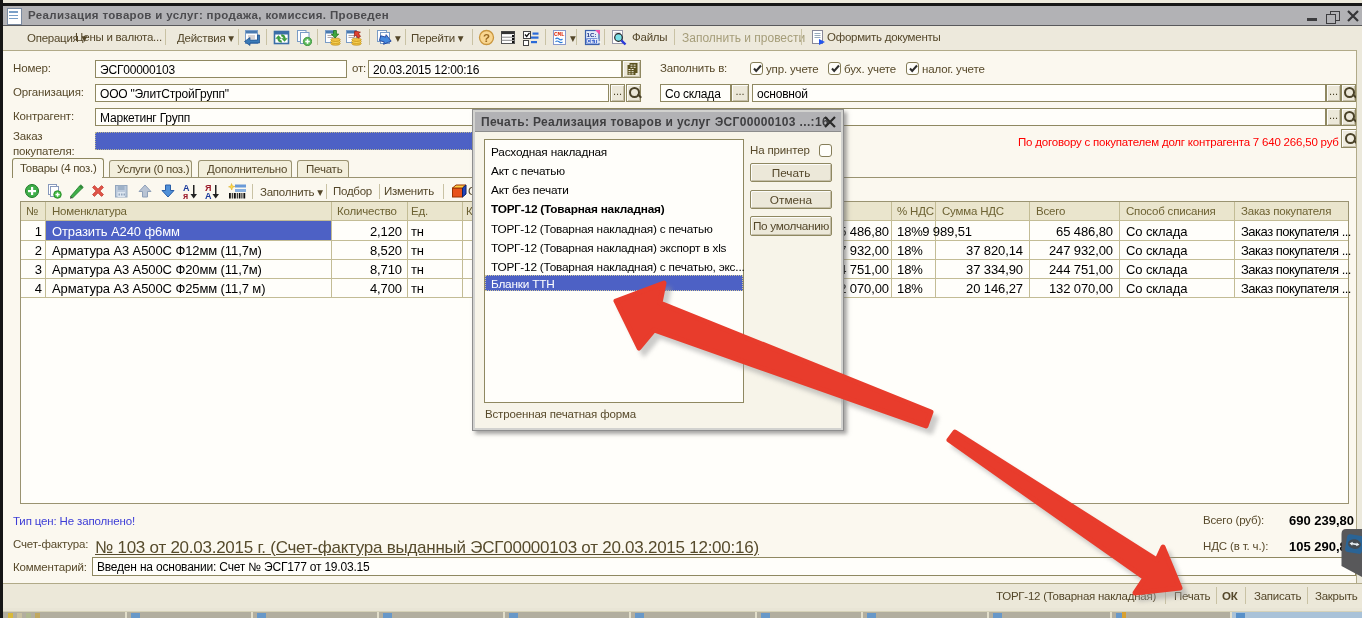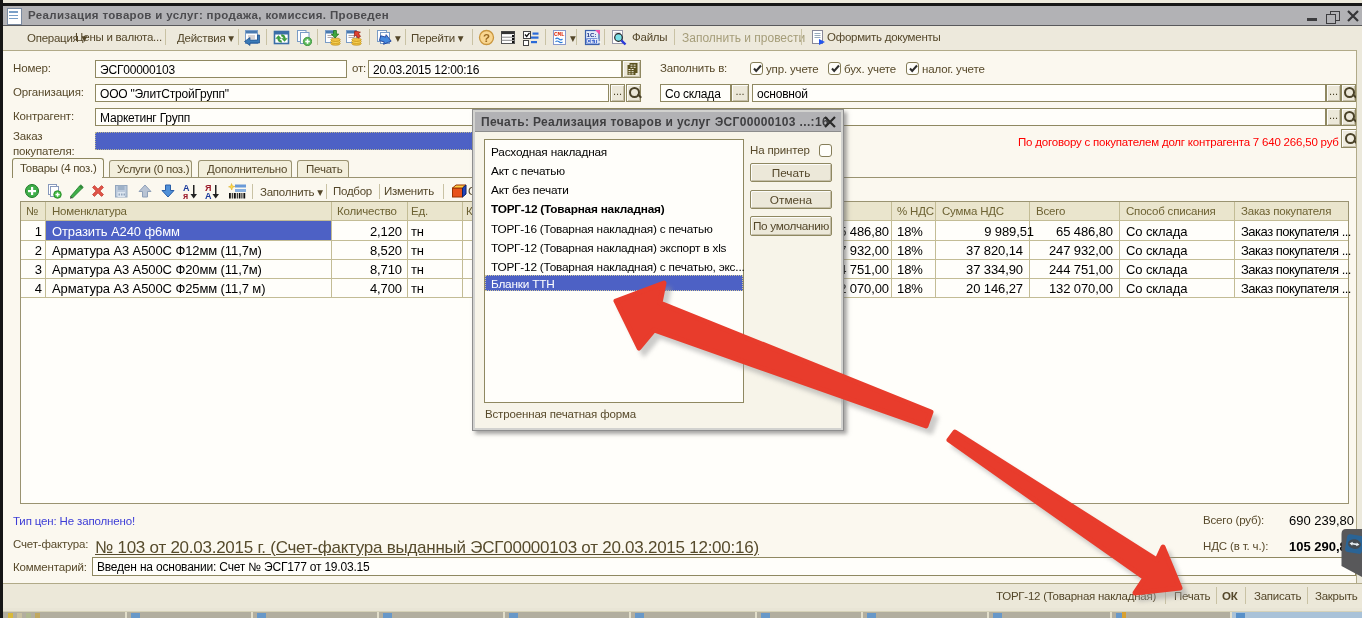--- a/index.html
+++ b/index.html
@@ -333,21 +333,21 @@
 <div class="a gridh" style="left:21px;top:297px;width:1327px"></div>
 
 <div class="a" style="left:46px;top:221px;width:285px;height:19px;background:#4d61c5"></div>
 
 <div class="a cell" style="left:20px;top:224px;width:22px;text-align:right">1</div>
 <div class="a cell" style="left:52px;top:224px;color:#fff">Отразить  А240 ф6мм</div>
 <div class="a cell" style="left:331px;top:224px;width:71px;text-align:right">2,120</div>
 <div class="a cell" style="left:411px;top:224px">тн</div>
 <div class="a cell" style="left:760px;top:224px;width:129px;text-align:right">65 486,80</div>
 <div class="a cell" style="left:897px;top:224px">18%</div>
-<div class="a cell" style="left:906px;top:224px;width:128px;text-align:right">9 989,51</div>
+<div class="a cell" style="left:844px;top:224px;width:128px;text-align:right">9 989,51</div>
 <div class="a cell" style="left:985px;top:224px;width:128px;text-align:right">65 486,80</div>
 <div class="a cell" style="left:1126px;top:224px">Со склада</div>
 <div class="a cell" style="left:1241px;top:224px;letter-spacing:-0.5px">Заказ покупателя ...</div>
 
 <div class="a cell" style="left:20px;top:243px;width:22px;text-align:right">2</div>
 <div class="a cell" style="left:52px;top:243px">Арматура А3 А500С Ф12мм (11,7м)</div>
 <div class="a cell" style="left:331px;top:243px;width:71px;text-align:right">8,520</div>
 <div class="a cell" style="left:411px;top:243px">тн</div>
 <div class="a cell" style="left:760px;top:243px;width:129px;text-align:right">247 932,00</div>
 <div class="a cell" style="left:897px;top:243px">18%</div>
@@ -382,21 +382,21 @@
 
 <div class="a" style="left:1356px;top:50px;width:1px;height:533px;background:#b1aa88"></div>
 
 <div class="a" style="left:13px;top:515px;font-size:11.5px;letter-spacing:-0.15px;color:#3d3dd6;white-space:nowrap">Тип цен: Не заполнено!</div>
 <div class="a lbl" style="left:13px;top:538px">Счет-фактура:</div>
 <div class="a" style="left:95px;top:538px;font-size:17px;letter-spacing:-0.25px;color:#564b2c;text-decoration:underline;white-space:nowrap">№ 103 от 20.03.2015 г. (Счет-фактура выданный ЭСГ00000103 от 20.03.2015 12:00:16)</div>
 <div class="a lbl" style="left:13px;top:561px">Комментарий:</div>
 <div class="a inp" style="left:92px;top:557px;width:1264px;height:19px;padding:2px 0 0 4px">Введен на основании: Счет № ЭСГ177 от 19.03.15</div>
 
 <div class="a lbl" style="left:1203px;top:514px">Всего (руб):</div>
-<div class="a" style="left:1230px;top:513px;width:124px;text-align:right;font-size:13px;font-weight:normal;color:#000;white-space:nowrap">690 239,80</div>
+<div class="a" style="left:1230px;top:513px;width:124px;text-align:right;font-size:13px;font-weight:bold;color:#000;white-space:nowrap">690 239,80</div>
 <div class="a lbl" style="left:1203px;top:540px">НДС (в т. ч.):</div>
 <div class="a" style="left:1230px;top:539px;width:124px;text-align:right;font-size:13px;font-weight:bold;color:#000;white-space:nowrap">105 290,85</div>
 
 <div class="a" style="left:3px;top:583px;width:1359px;height:25px;background:#ece8d9;border-top:1px solid #b1aa88"></div>
 <div class="a tbtxt" style="left:996px;top:590px">ТОРГ-12 (Товарная накладная)</div>
 <div class="a sep2" style="left:1165px;top:587px;height:17px"></div>
 <div class="a tbtxt" style="left:1174px;top:590px">Печать</div>
 <div class="a sep2" style="left:1216px;top:587px;height:17px"></div>
 <div class="a tbtxt" style="left:1222px;top:590px;font-weight:bold">ОК</div>
 <div class="a sep2" style="left:1245px;top:587px;height:17px"></div>
@@ -441,21 +441,21 @@
 <div class="a" style="left:481px;top:115px;font-size:12px;font-weight:bold;color:#3f3f41;letter-spacing:0.35px;white-space:nowrap">Печать: Реализация товаров и услуг ЭСГ00000103 ...:16</div>
 <svg class="a" style="left:824px;top:116px" width="12" height="12" viewBox="0 0 12 12">
     <path d="M1 1 L11 11 M11 1 L1 11" stroke="#2a2a2a" stroke-width="2.2"></path>
   </svg>
 
 <div class="a" style="left:484px;top:139px;width:260px;height:264px;background:#fffefa;border:1px solid #8f8861;box-sizing:border-box"></div>
 <div class="a dcell" style="left:491px;top:145px">Расходная накладная</div>
 <div class="a dcell" style="left:491px;top:164px">Акт с печатью</div>
 <div class="a dcell" style="left:491px;top:183px">Акт без печати</div>
 <div class="a dcell" style="left:491px;top:202px;font-weight:bold">ТОРГ-12 (Товарная накладная)</div>
-<div class="a dcell" style="left:491px;top:222px">ТОРГ-16 (Товарная накладная) с печатью</div>
+<div class="a dcell" style="left:491px;top:222px">ТОРГ-12 (Товарная накладная) с печатью</div>
 <div class="a dcell" style="left:491px;top:241px">ТОРГ-12 (Товарная накладная) экспорт в xls</div>
 <div class="a dcell" style="left:491px;top:260px">ТОРГ-12 (Товарная накладная) с печатью, экс...</div>
 <div class="a" style="left:485px;top:275px;width:258px;height:16px;background:#4d61c5;border:1px dotted #cfc89e;box-sizing:border-box"></div>
 <div class="a dcell" style="left:491px;top:277px;color:#fff">Бланки ТТН</div>
 
 <div class="a lbl" style="left:750px;top:144px">На принтер</div>
 <div class="a cbx" id="cb4" style="left:819px;top:144px"></div>
 <div class="a btn3" style="left:750px;top:163px;width:82px;height:19px;border-radius:2px"></div>
 <div class="a" style="left:750px;top:166px;width:82px;text-align:center;font-size:11.8px;color:#54472a">Печать</div>
 <div class="a btn3" style="left:750px;top:190px;width:82px;height:19px;border-radius:2px"></div>

